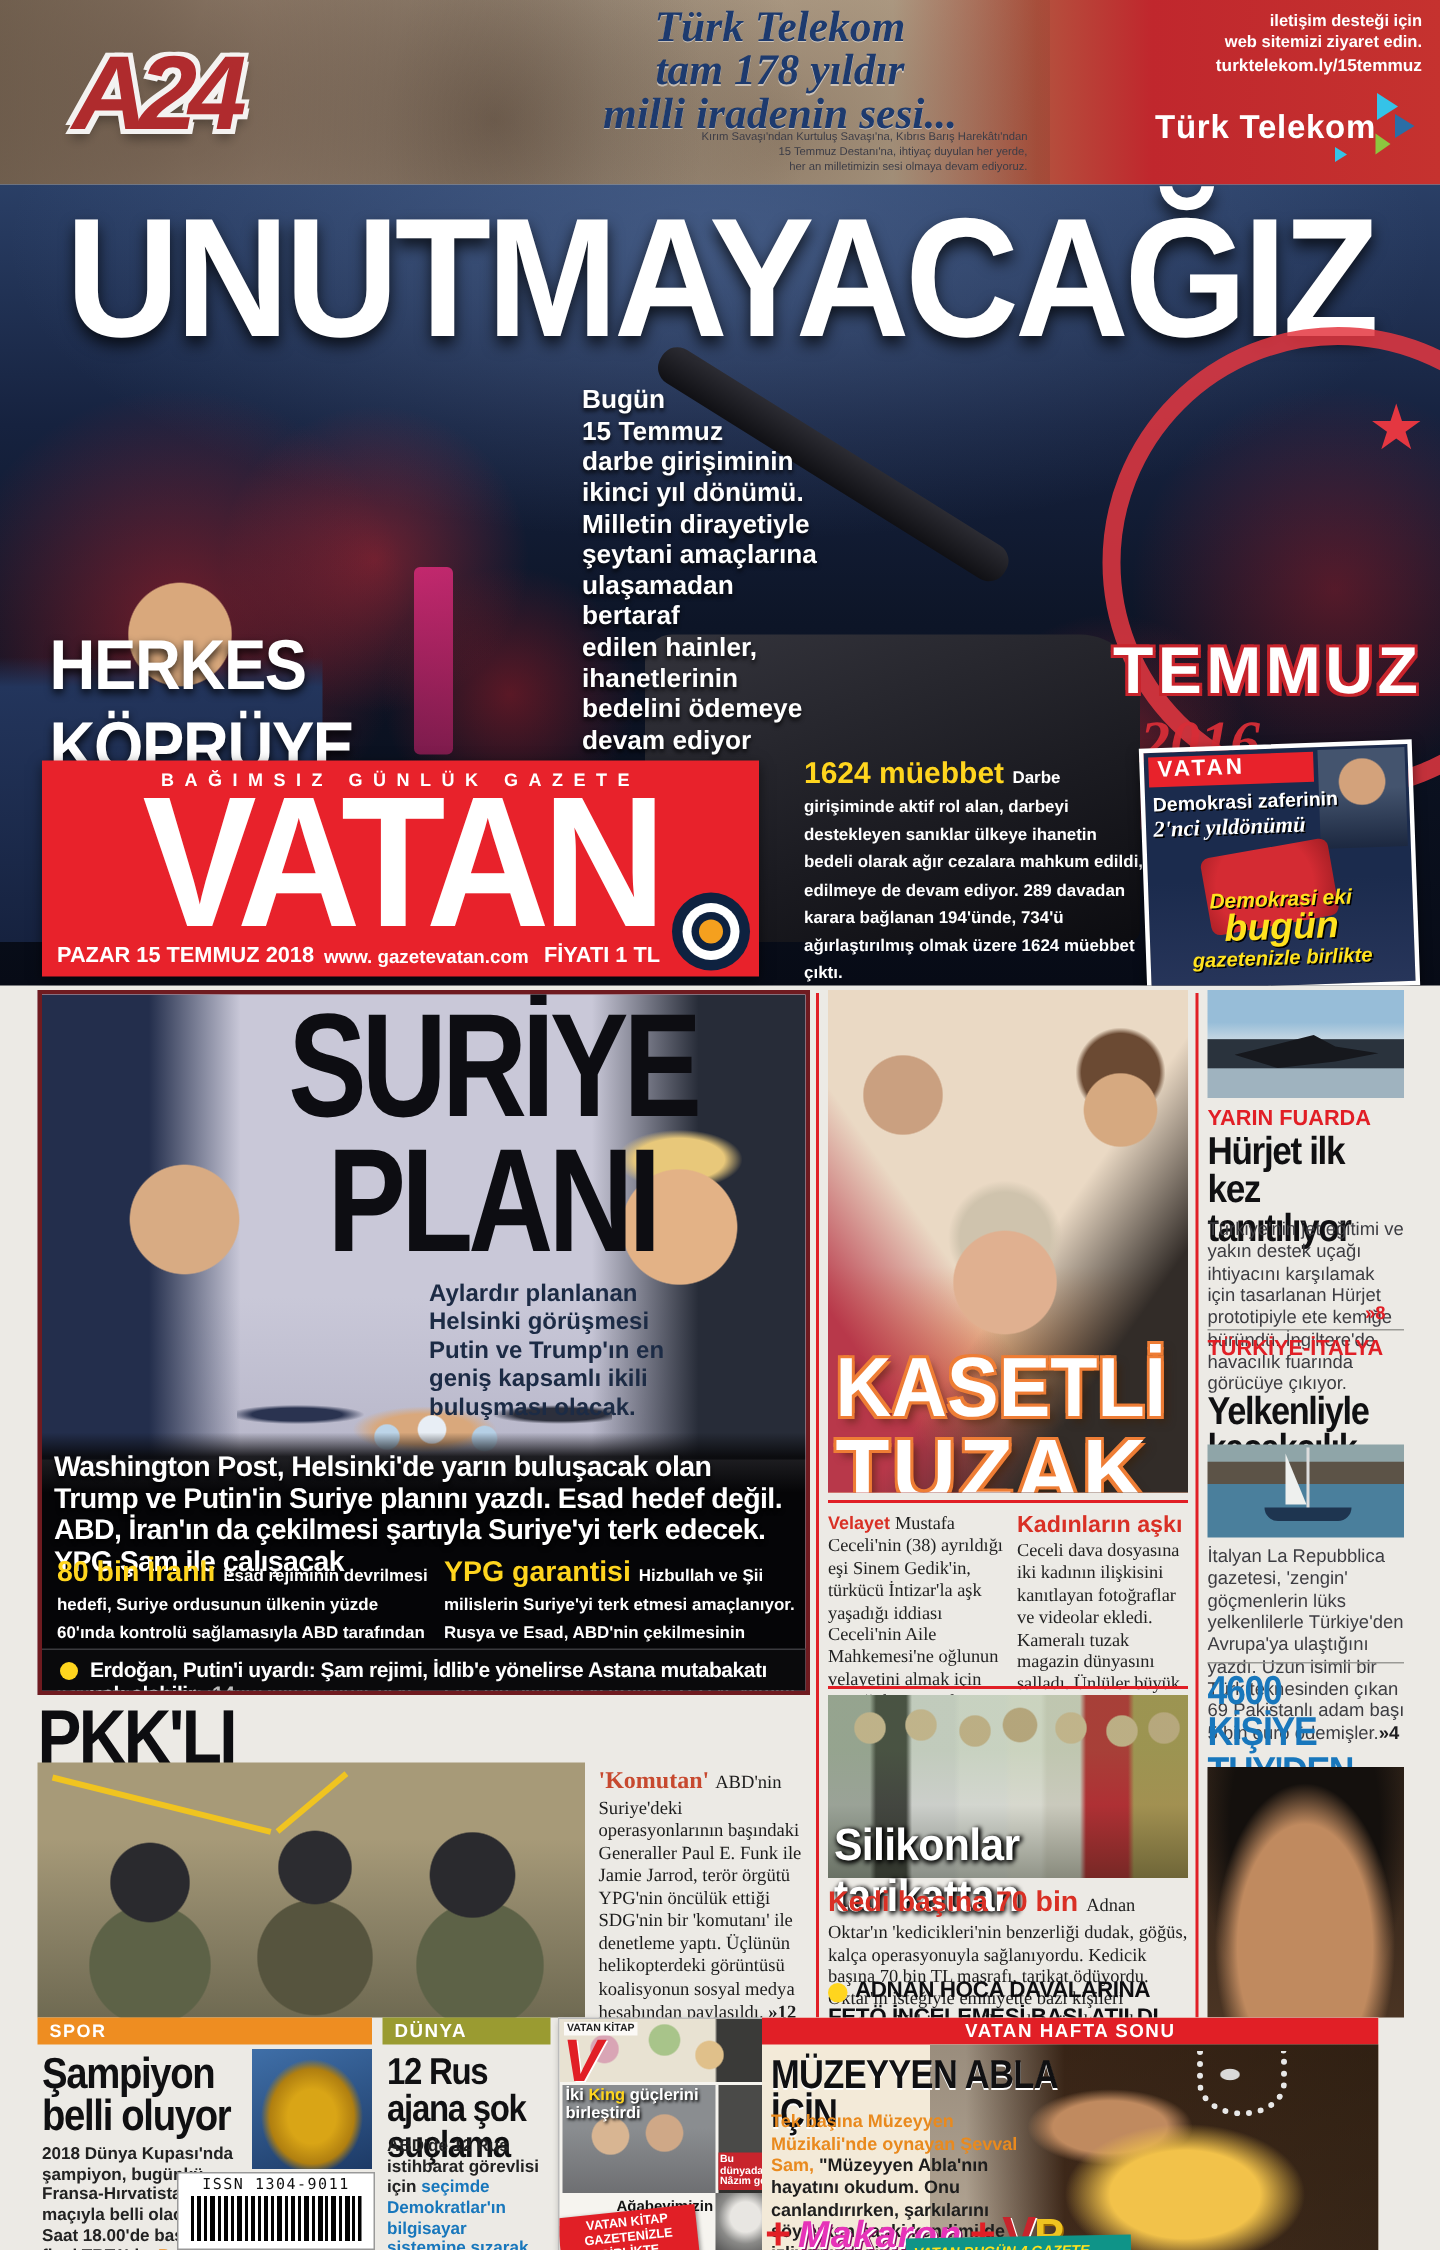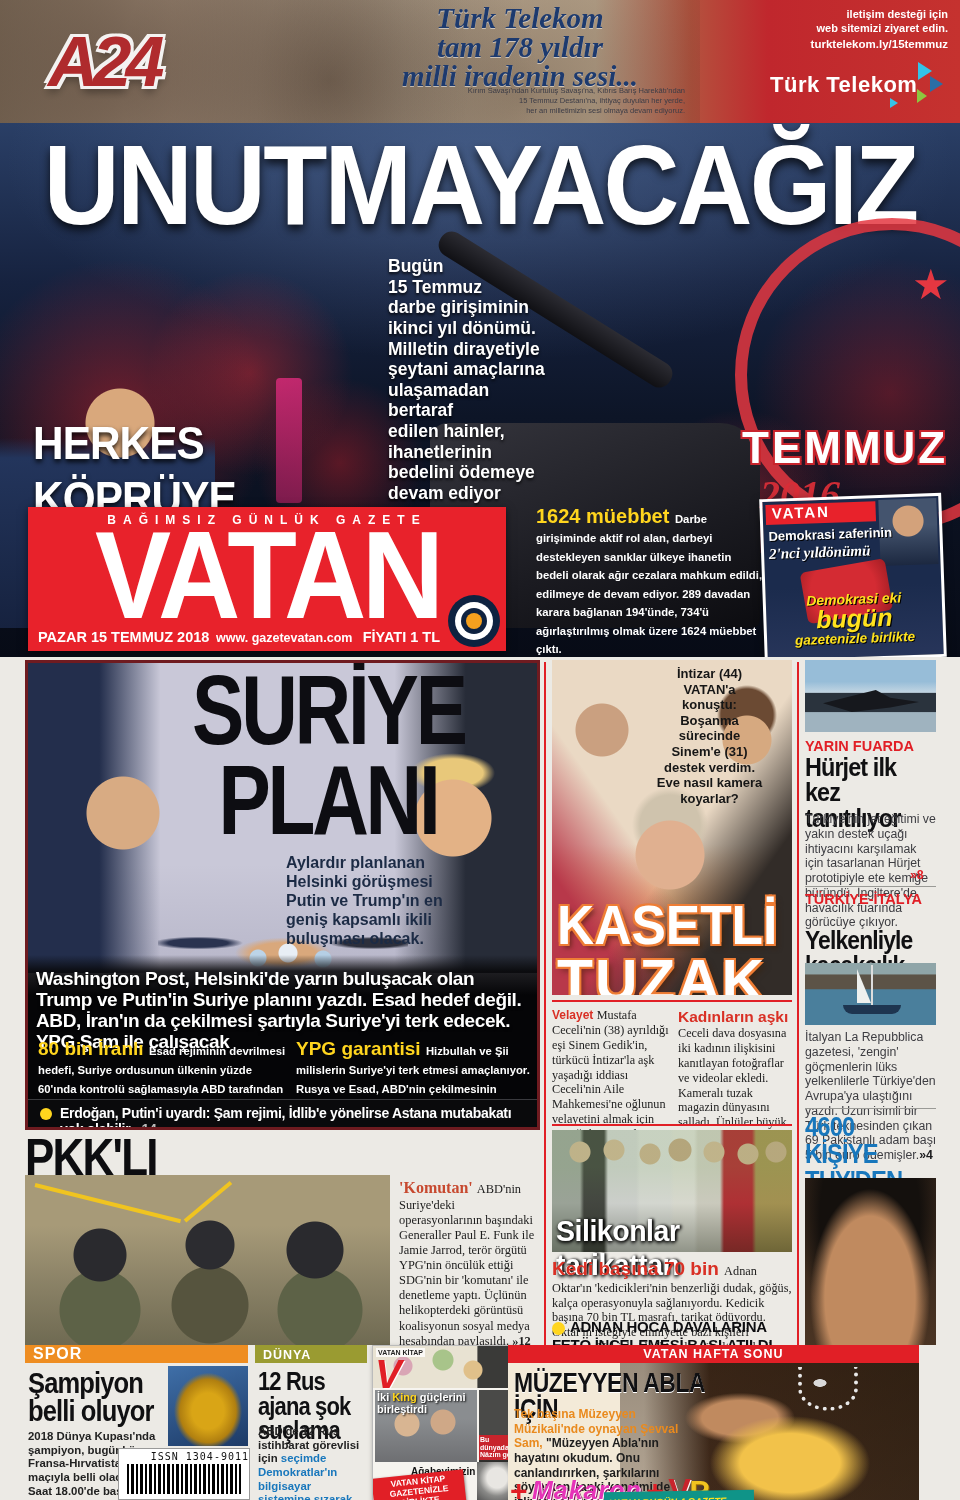--- a/index.html
+++ b/index.html
@@ -176,29 +176,20 @@
 
   <div class="a" style="left:552px;top:660px;width:240px;height:335px;background:
          radial-gradient(circle at 50px 70px,#caa080 0 26px,rgba(0,0,0,0) 27px),
          radial-gradient(circle at 195px 80px,#d6a980 0 24px,rgba(0,0,0,0) 25px),
          radial-gradient(circle at 195px 55px,#6b4a33 0 26px,rgba(0,0,0,0) 30px),
          radial-gradient(circle at 118px 195px,#e0b090 0 34px,rgba(0,0,0,0) 35px),
          radial-gradient(circle at 118px 165px,#cfc3ad 0 30px,rgba(0,0,0,0) 38px),
          linear-gradient(125deg,rgba(0,0,0,0) 55%,#322c28 76%),
          linear-gradient(235deg,rgba(0,0,0,0) 60%,#b8384a 82%),
          linear-gradient(180deg,#ead9c4 0 55%,#e8a268 78%,#e0703c 100%);overflow:hidden;">
-    <div class="a b pre ctr" style="left:80px;top:6px;width:155px;font-size:13px;color:#161616;line-height:1.2;">İntizar (44)
-VATAN'a
-konuştu:
-Boşanma
-sürecinde
-Sinem'e (31)
-destek verdim.
-Eve nasıl kamera
-koyarlar?</div>
     <div class="a" style="left:5px;top:232px;">
       <span class="sqzl b w outline-orange" style="font-size:56px;letter-spacing:0;transform:scaleX(.92);">KASETLİ</span>
     </div>
     <div class="a" style="left:5px;top:286px;">
       <span class="sqzl b w outline-orange" style="font-size:60px;letter-spacing:2px;transform:scaleX(.98);">TUZAK</span>
     </div>
   </div>
   <div class="a redrule" style="left:552px;top:1000px;width:240px;height:2px;"></div>
   <div class="a" style="left:552px;top:1008px;width:119px;">
     <div class="ser" style="font-size:12.2px;line-height:1.22;color:#222;">
@@ -256,29 +247,29 @@
     <span>İtalyan La Repubblica gazetesi, 'zengin' göçmenlerin lüks yelkenlilerle Türkiye'den Avrupa'ya ulaştığını yazdı. Uzun isimli bir Türk teknesinden çıkan 69 Pakistanlı adam başı 5 bin euro ödemişler.</span><span class="b" style="color:#1d1d1f;">»4</span>
   </div>
   <div class="a divider" style="left:805px;top:1108px;width:131px;"></div>
   <div class="a" style="left:805px;top:1114px;width:140px;">
     <span class="sqzl b pre" style="font-size:27px;color:#1877bc;line-height:1.0;letter-spacing:-1px;transform:scaleX(.88);">4600 KİŞİYE
 THY'DEN İŞ</span><span class="b" style="font-size:16px;color:#e11f26;">»8</span>
   </div>
   <div class="a" style="left:805px;top:1178px;width:131px;height:167px;background:radial-gradient(ellipse at 65px 120px,#c08a5f 0 45px,rgba(0,0,0,0) 60px),radial-gradient(ellipse at 65px 40px,#14100d 0 50px,rgba(0,0,0,0) 70px),linear-gradient(180deg,#2c2017 0,#4a3423 100%);"></div>
 
   <div class="a" style="left:25px;top:1345px;width:223px;height:18px;background:#ee8d21;">
-    <span class="b w" style="font-size:16px;margin-left:8px;letter-spacing:1px;">SPOR</span>
+    <span class="b w" style="font-size:12px;margin-left:8px;letter-spacing:1px;">SPOR</span>
   </div>
   <div class="a" style="left:28px;top:1369px;width:150px;"><span class="sqzl hl" style="font-size:29px;line-height:.97;transform:scaleX(.88);">Şampiyon belli oluyor</span></div>
   <div class="a" style="left:28px;top:1430px;width:136px;font-size:11.4px;font-weight:bold;line-height:1.2;">
     <span style="color:#222;">2018 Dünya Kupası'nda şampiyon, bugünkü Fransa-Hırvatistan maçıyla belli olacak. Saat 18.00'de başlayacak final TRT1'de. </span><span style="color:#e98a1e;">Belçika ise dün İngiltere'yi 2-0 yendi, üçüncü oldu.</span>
   </div>
   <div class="a" style="left:168px;top:1366px;width:80px;height:80px;background:radial-gradient(ellipse at 40px 45px,#d9a516 0 16px,#b07f10 28px,rgba(0,0,0,0) 34px),linear-gradient(160deg,#3f6fa8 0,#1d3a66 100%);"></div>
   <div class="a" style="left:118px;top:1448px;width:130px;height:50px;background:#fff;border:1px solid #999;">
-    <div class="mono ctr" style="font-size:10px;color:#111;margin-top:2px;letter-spacing:1px;text-align:right;">ISSN 1304-9011</div>
+    <div class="mono ctr" style="font-size:10px;color:#111;margin-top:2px;letter-spacing:1px;">ISSN 1304-9011</div>
     <div style="margin:2px 8px 0;height:30px;background:repeating-linear-gradient(90deg,#000 0 2px,#fff 2px 4px,#000 4px 7px,#fff 7px 9px);"></div>
   </div>
 
   <div class="a" style="left:255px;top:1345px;width:112px;height:18px;background:#9a9b31;">
     <span class="b w" style="font-size:12.5px;margin-left:8px;letter-spacing:1px;">DÜNYA</span>
   </div>
   <div class="a" style="left:258px;top:1369px;width:120px;"><span class="sqzl hl" style="font-size:25px;line-height:.98;transform:scaleX(.88);">12 Rus ajana şok suçlama</span></div>
   <div class="a" style="left:258px;top:1425px;width:108px;font-size:11.4px;font-weight:bold;line-height:1.2;">
     <span style="color:#222;">ABD'de 12 Rus istihbarat görevlisi için </span><span style="color:#1877bc;">seçimde Demokratlar'ın bilgisayar sistemine sızarak Trump'a seçimi kazandırmayı </span>
   </div>

